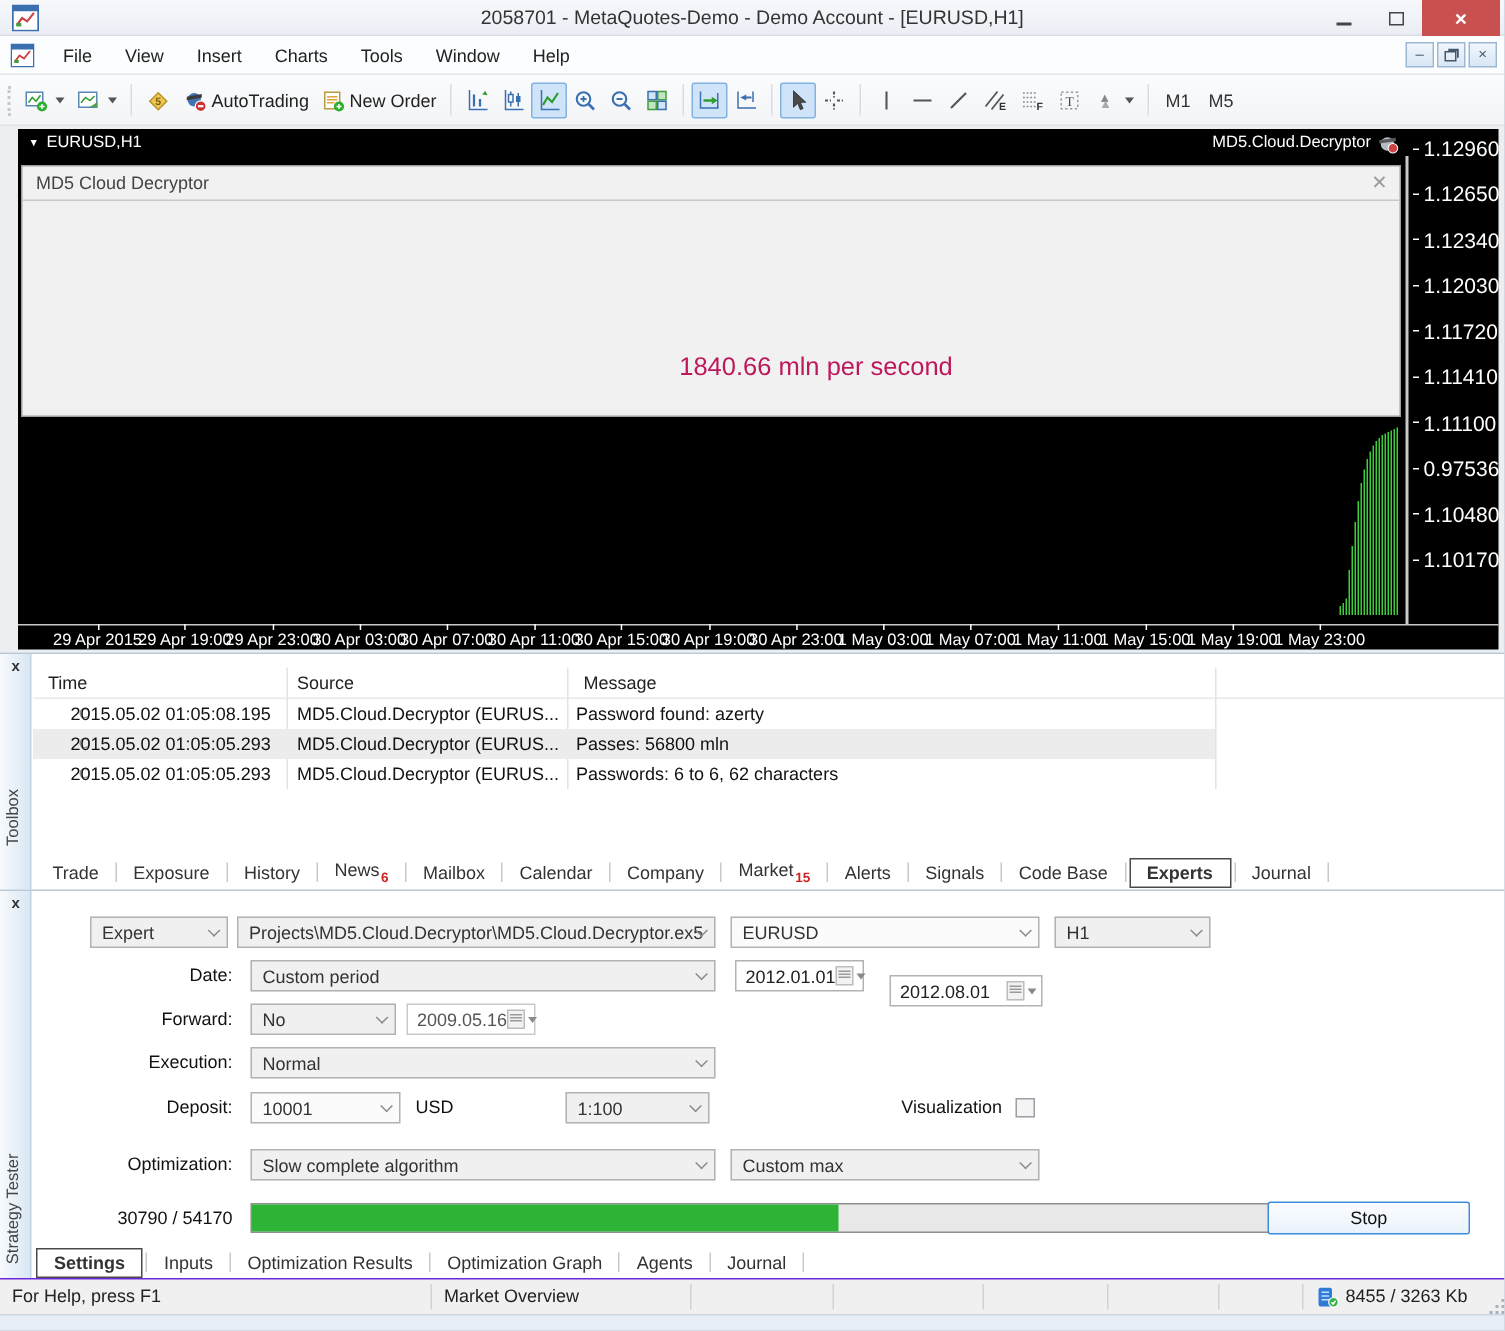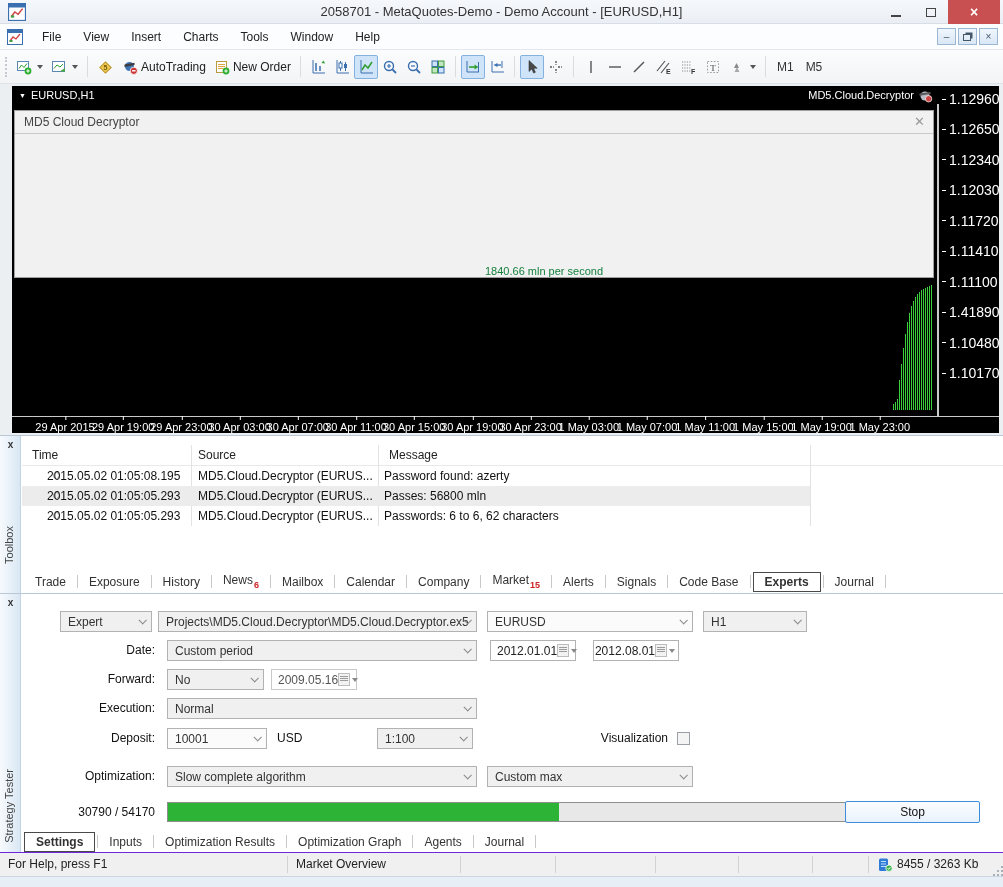--- a/index.html
+++ b/index.html
@@ -54,22 +54,22 @@
   .chart-ea { position:absolute; right:66px; top:0; height:18px; display:flex; align-items:center; gap:4px; }
   .chart-ea span { color:#fff; font-size:11px; }
   .vsep { position:absolute; left:925px; top:18px; width:2px; height:312px; background:#c9c9c9; }
   .hsep { position:absolute; left:0; top:330px; width:987px; height:1px; background:#c9c9c9; }
 
   .md5-overlay { position:absolute; left:2px; top:24px; width:920px; height:168px;
                  background:#f1f1f1; border:1px solid #9f9f9f; }
   .md5-title-row { position:relative; height:23px; border-bottom:1px solid #c8c8c8; }
   .md5-title { position:absolute; left:9px; top:4px; font-size:12px; color:#444; }
   .md5-close { position:absolute; right:8px; top:3px; font-size:13px; color:#9a9a9a; }
-  .md5-status { position:absolute; bottom:0; left:0; right:0; padding-left:140px; text-align:center;
-                font-size:11px; color:#15803d; }
+  .md5-status { position:absolute; bottom:22px; left:0; right:0; padding-left:140px; text-align:center;
+                font-size:17px; color:#be185d; }
 
   #price-scale { position:absolute; left:930px; top:0; width:57px; height:330px; }
   .price-label { position:absolute; left:0; color:#fff; font-size:14px; display:flex; align-items:center; white-space:nowrap; }
   .price-label::before { content:""; width:4px; height:1px; background:#fff; margin-right:3px; }
 
   #bars { position:absolute; left:881px; top:199px; width:41px; height:125px;
           display:flex; align-items:flex-end; gap:1px; }
   .bar { width:1px; }
 
   #time-axis { position:absolute; left:0; top:331px; width:987px; height:16px; }
@@ -398,21 +398,21 @@
       <div class="vsep"></div>
       <div class="hsep"></div>
       <div id="price-scale">
           <div class="price-label" style="top: 5px;">1.12960</div>
           <div class="price-label" style="top: 35.45px;">1.12650</div>
           <div class="price-label" style="top: 65.9px;">1.12340</div>
           <div class="price-label" style="top: 96.35px;">1.12030</div>
           <div class="price-label" style="top: 126.8px;">1.11720</div>
           <div class="price-label" style="top: 157.25px;">1.11410</div>
           <div class="price-label" style="top: 187.7px;">1.11100</div>
-          <div class="price-label" style="top: 218.15px;">1.41890</div>
+          <div class="price-label" style="top: 218.15px;">0.97536</div>
           <div class="price-label" style="top: 248.6px;">1.10480</div>
           <div class="price-label" style="top: 279.05px;">1.10170</div>
         </div>
       <div id="time-axis">
           <span class="time-label" style="left: 53px;">29 Apr 2015</span>
           <span class="time-label" style="left: 111.2px;">29 Apr 19:00</span>
           <span class="time-label" style="left: 169.4px;">29 Apr 23:00</span>
           <span class="time-label" style="left: 227.6px;">30 Apr 03:00</span>
           <span class="time-label" style="left: 285.8px;">30 Apr 07:00</span>
           <span class="time-label" style="left: 344px;">30 Apr 11:00</span>
@@ -551,21 +551,21 @@
       <span>2012.01.01</span>
       <span class="spin">
           <span class="cal-btn">
             <i></i>
             <i></i>
             <i></i>
           </span>
           <span class="mini-dd"></span>
         </span>
     </div>
-    <div class="datefield" style="left:593px;top:46px;width:86px;justify-content:flex-end;">
+    <div class="datefield" style="left:593px;top:56px;width:102px;justify-content:flex-end;">
       <span>2012.08.01</span>
       <span class="spin">
           <span class="cal-btn">
             <i></i>
             <i></i>
             <i></i>
           </span>
           <span class="mini-dd"></span>
         </span>
     </div>

